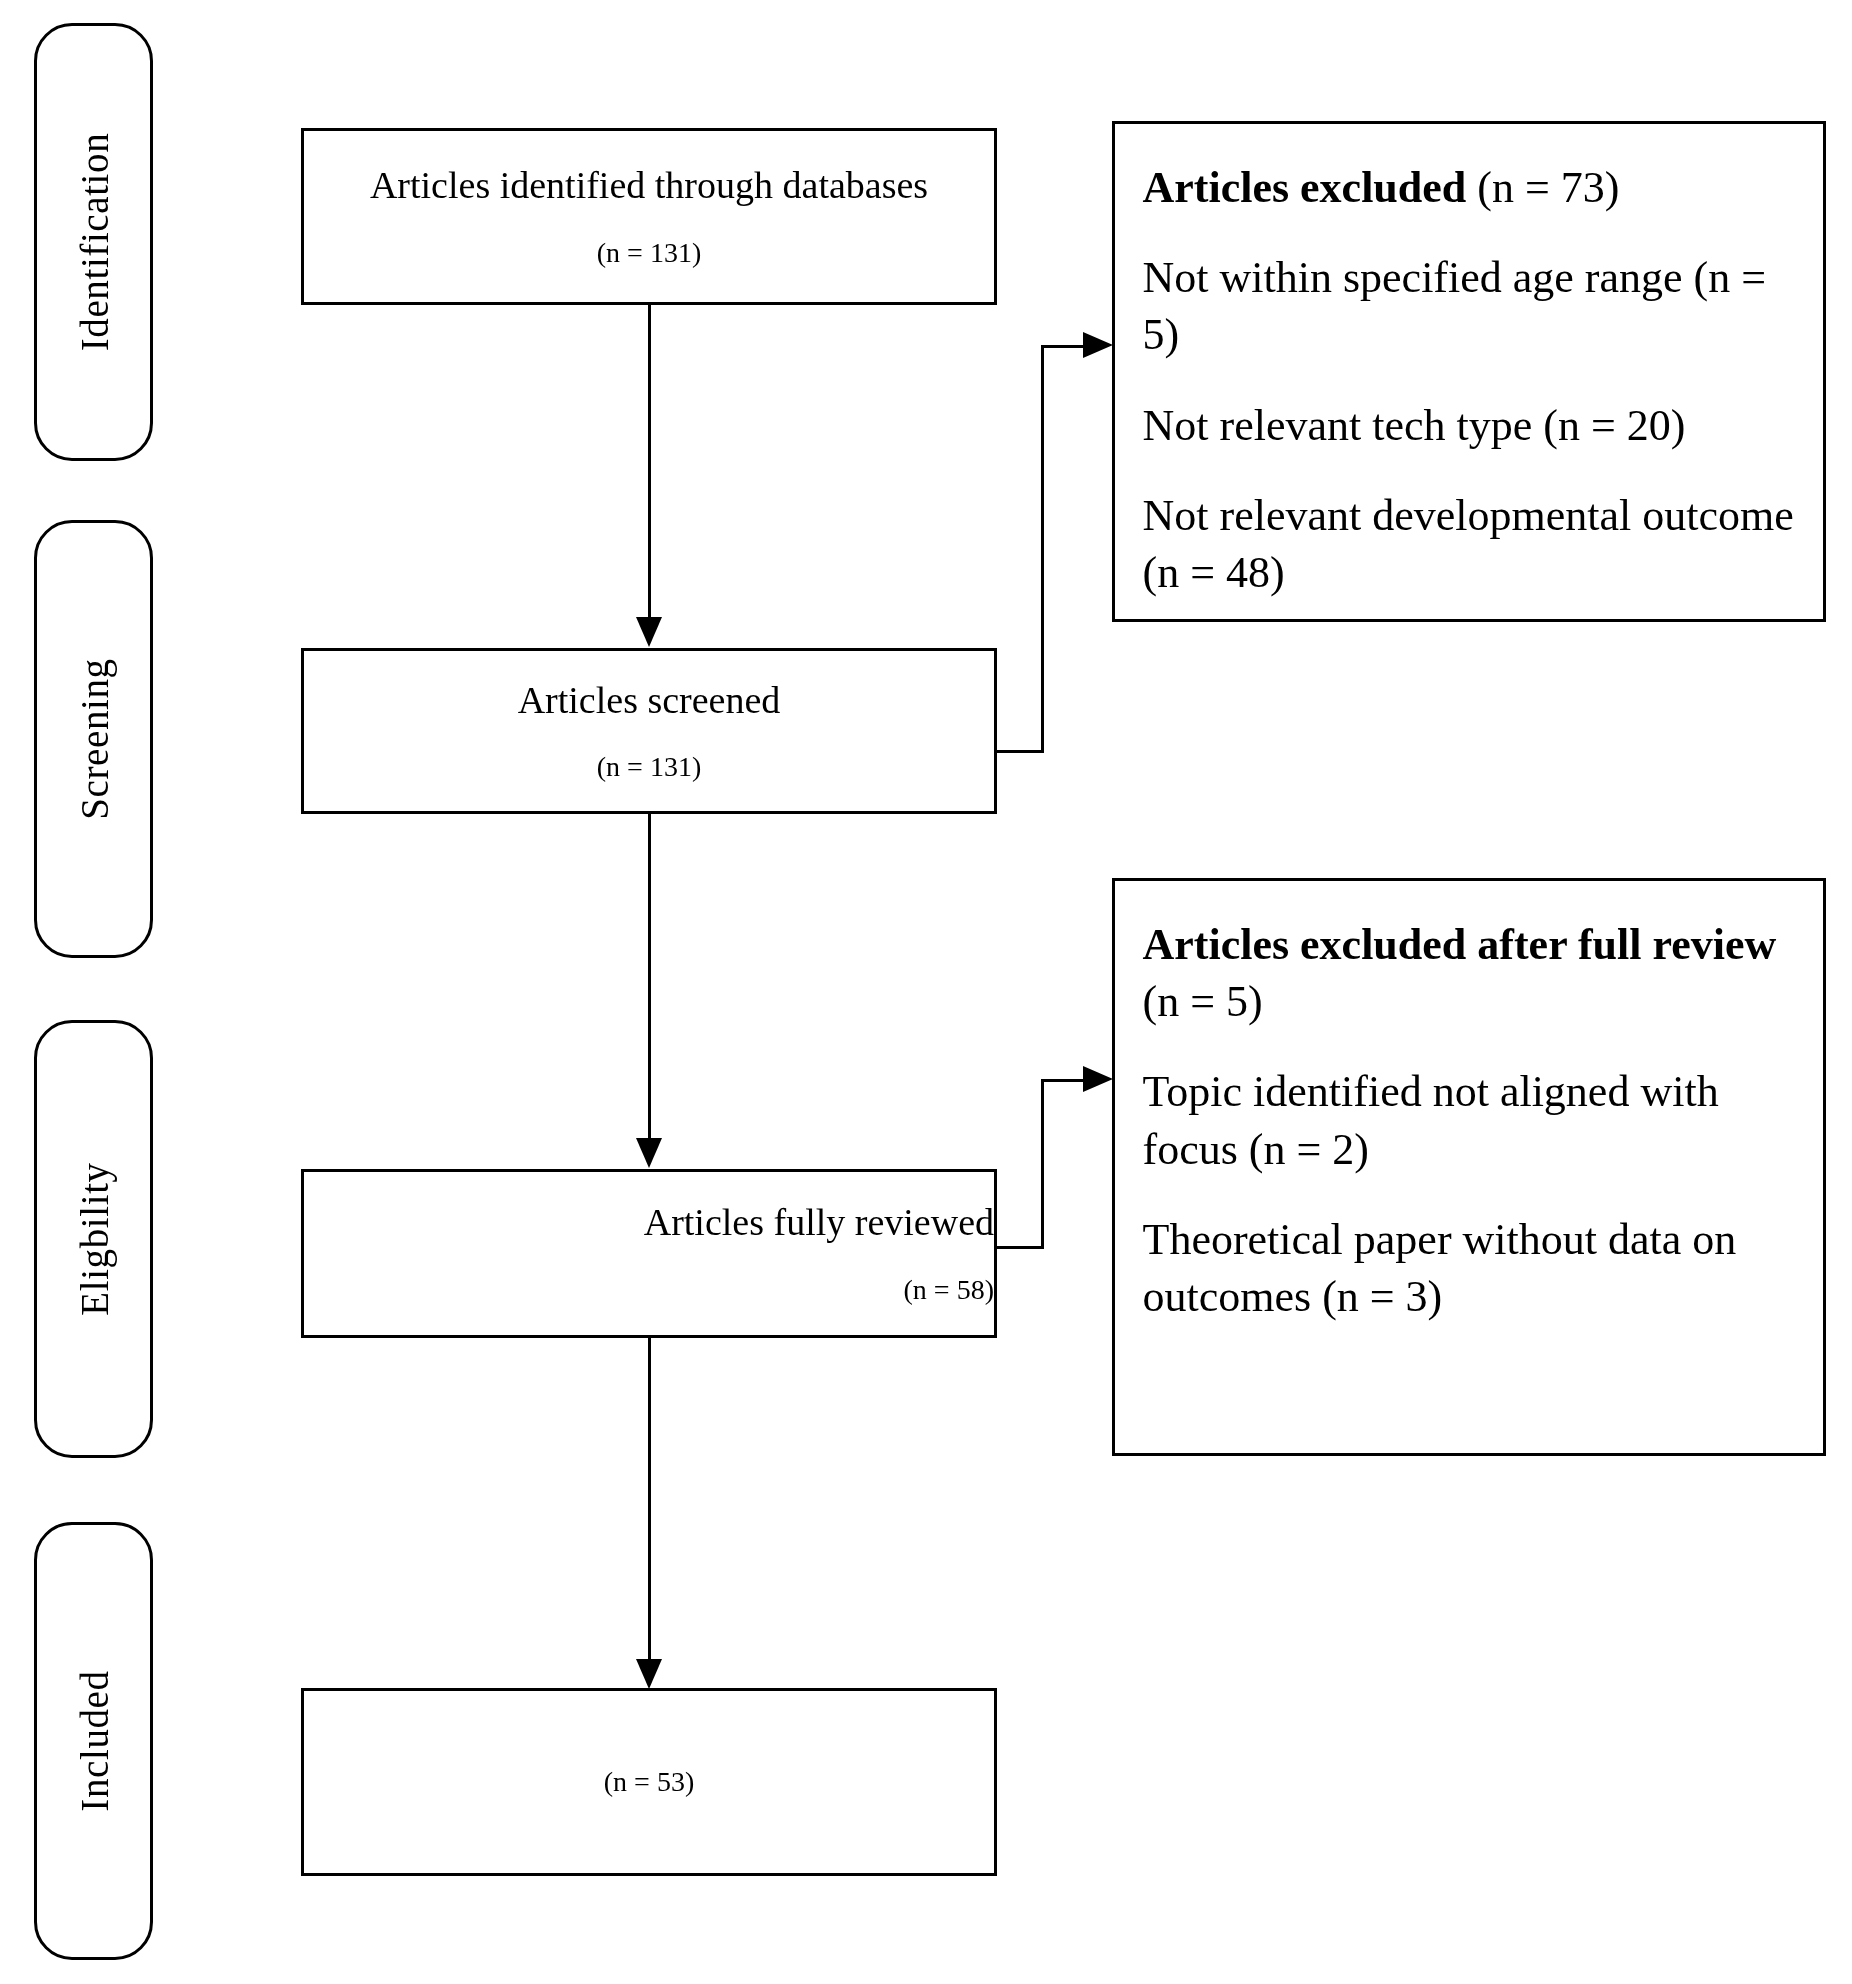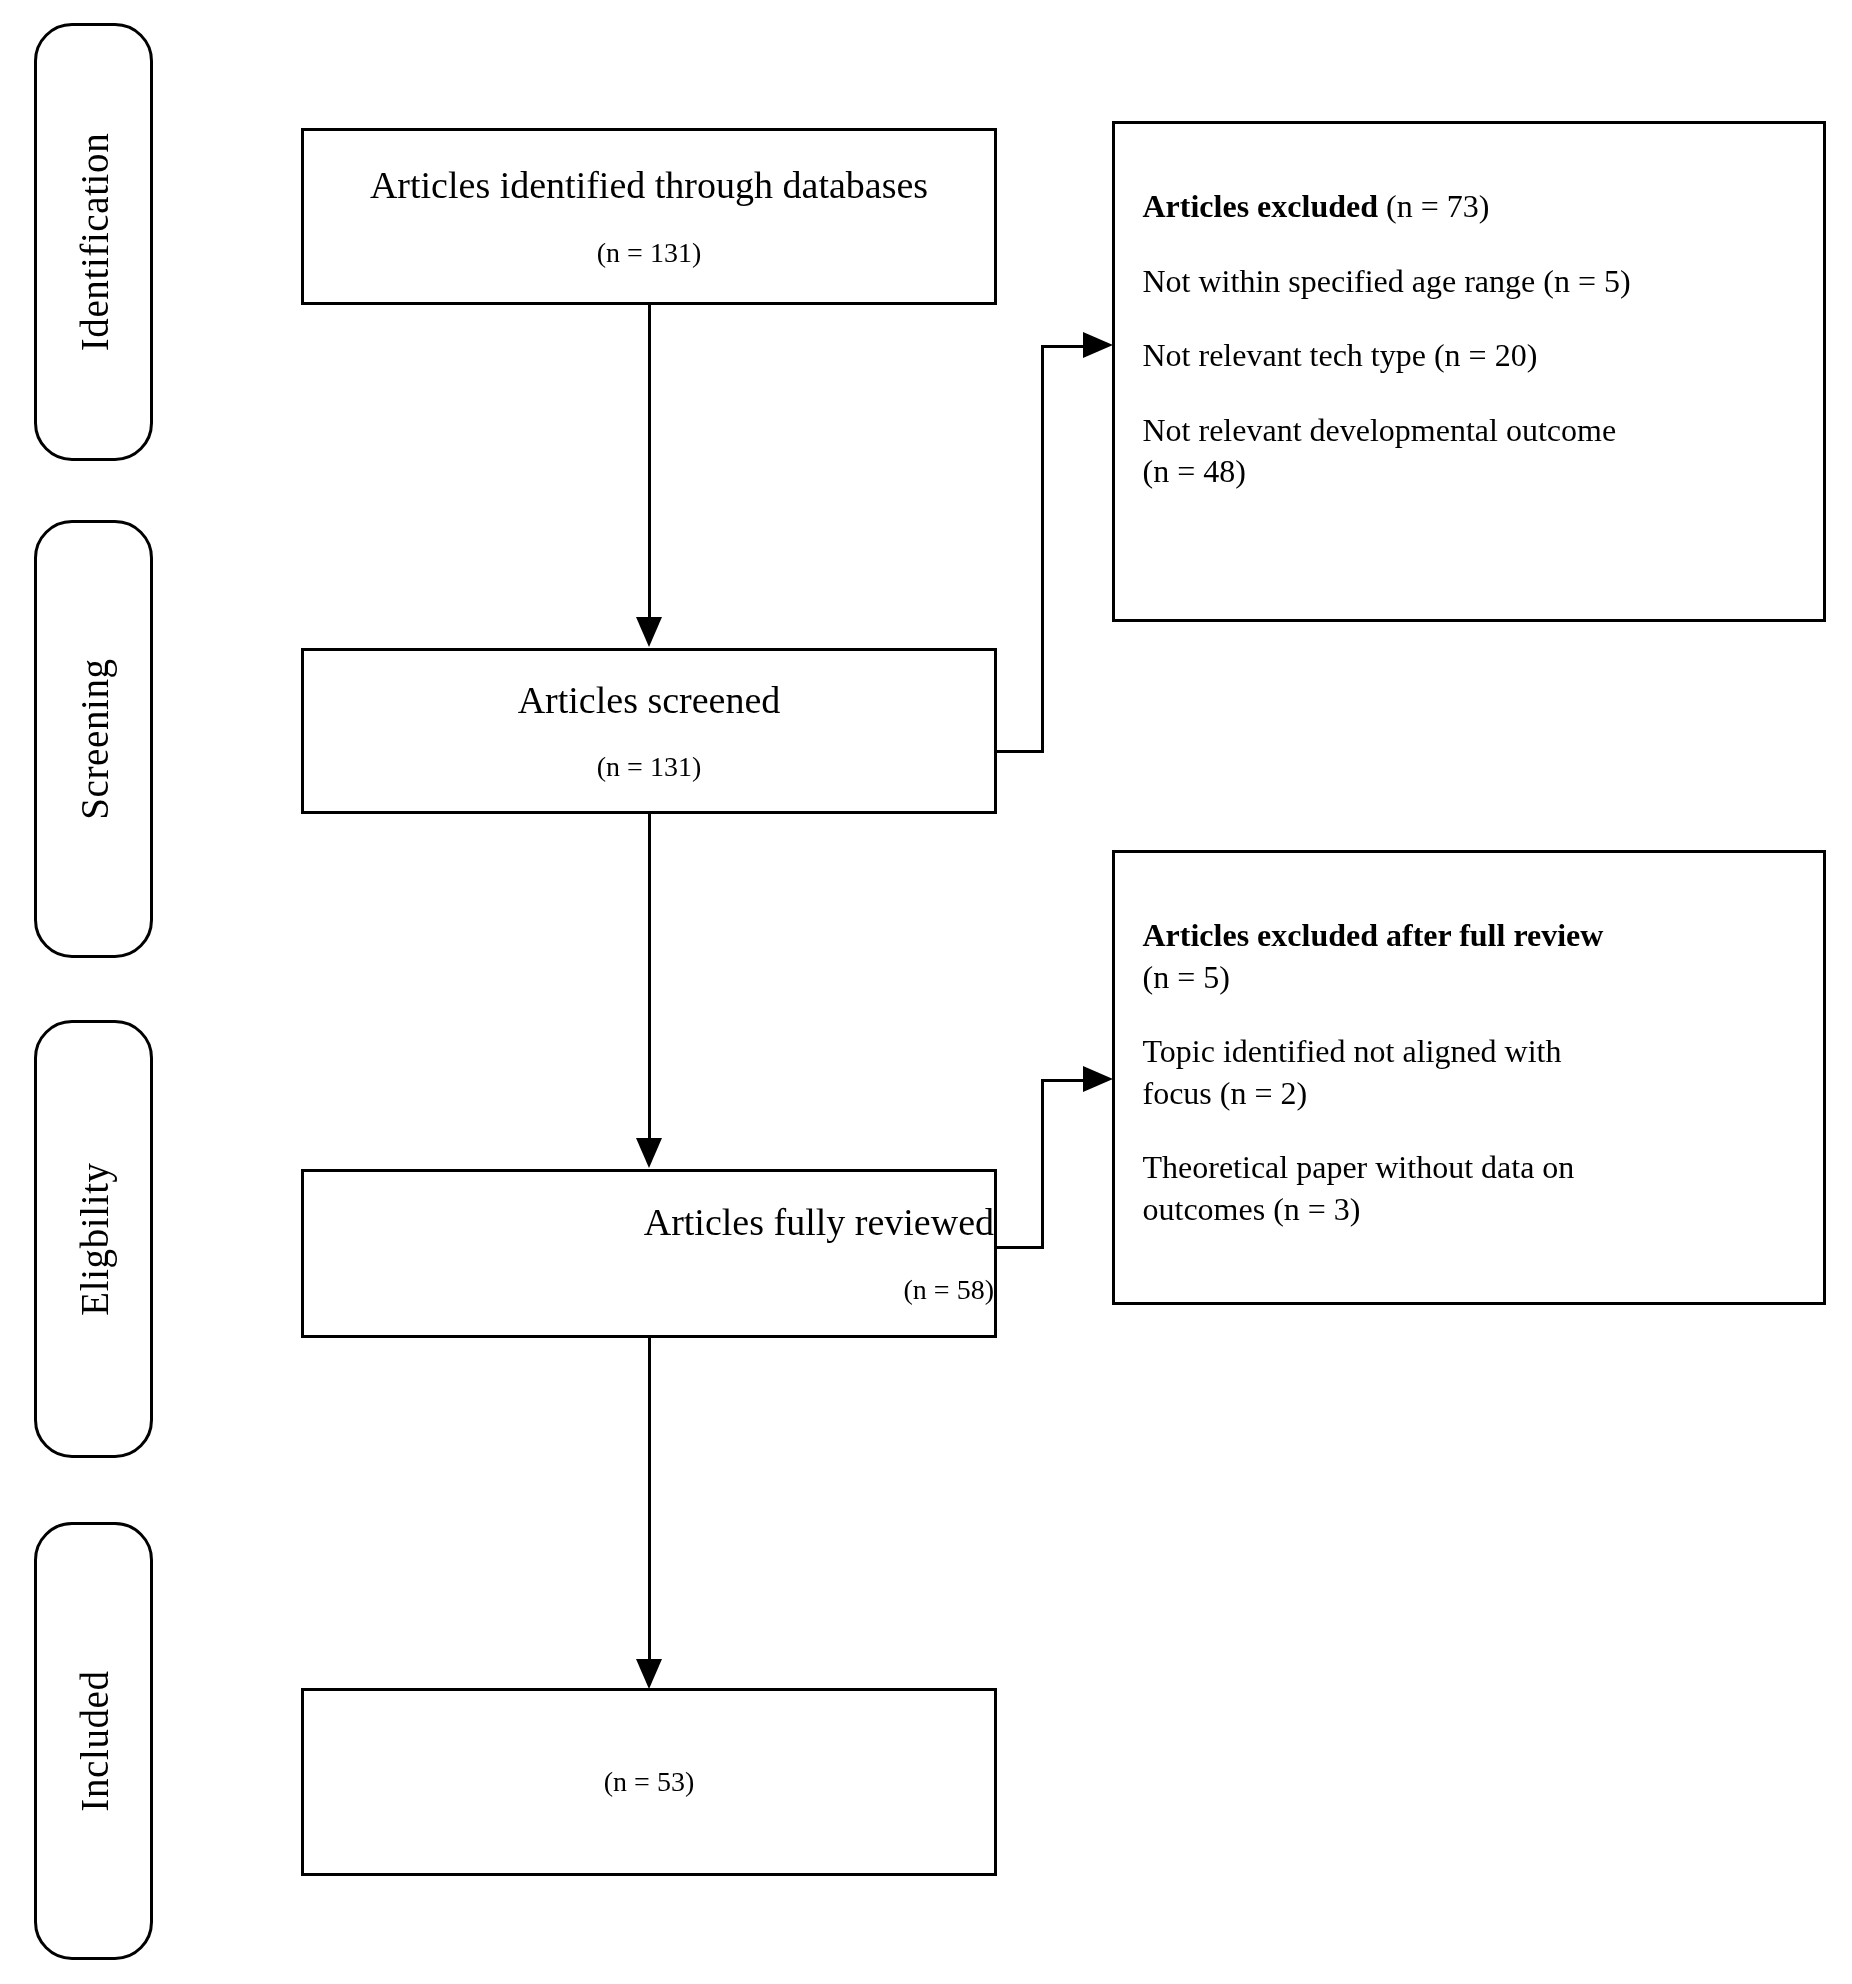--- a/index.html
+++ b/index.html
@@ -59,24 +59,23 @@
   .flow-box.center-box .line-2 {
     font-size: 28px;
     line-height: 1.15;
   }
 
   .flow-box.excl-box {
     padding: 35px 27.5px 25px 27.5px;
     text-align: left;
   }
   .excl-line {
-    font-size: 32px;
+    font-size: 44px;
     line-height: 1.30;
     margin-bottom: 33px;
-    margin-top: 27px;
   }
   .excl-line:last-child { margin-bottom: 0; }
   .excl-line .strong {
     font-weight: bold;
   }
 
   
   .conn {
     position: absolute;
     background: #000000;
@@ -146,21 +145,21 @@
       <span class="strong">Articles excluded</span><span> (n = 73)</span>
     </div>
     <div class="excl-line">Not within specified age range (n = 5)</div>
     <div class="excl-line">Not relevant tech type (n = 20)</div>
     <div class="excl-line">
       <div>Not relevant developmental outcome</div>
       <div>(n = 48)</div>
     </div>
   </div>
 
-  <div class="flow-box excl-box" style="left:1112px; top:850px; width:714px; height:455px;">
+  <div class="flow-box excl-box" style="left:1112px; top:878px; width:714px; height:578px;">
     <div class="excl-line">
       <div class="strong">Articles excluded after full review</div>
       <div>(n = 5)</div>
     </div>
     <div class="excl-line">
       <div>Topic identified not aligned with</div>
       <div>focus (n = 2)</div>
     </div>
     <div class="excl-line">
       <div>Theoretical paper without data on</div>

